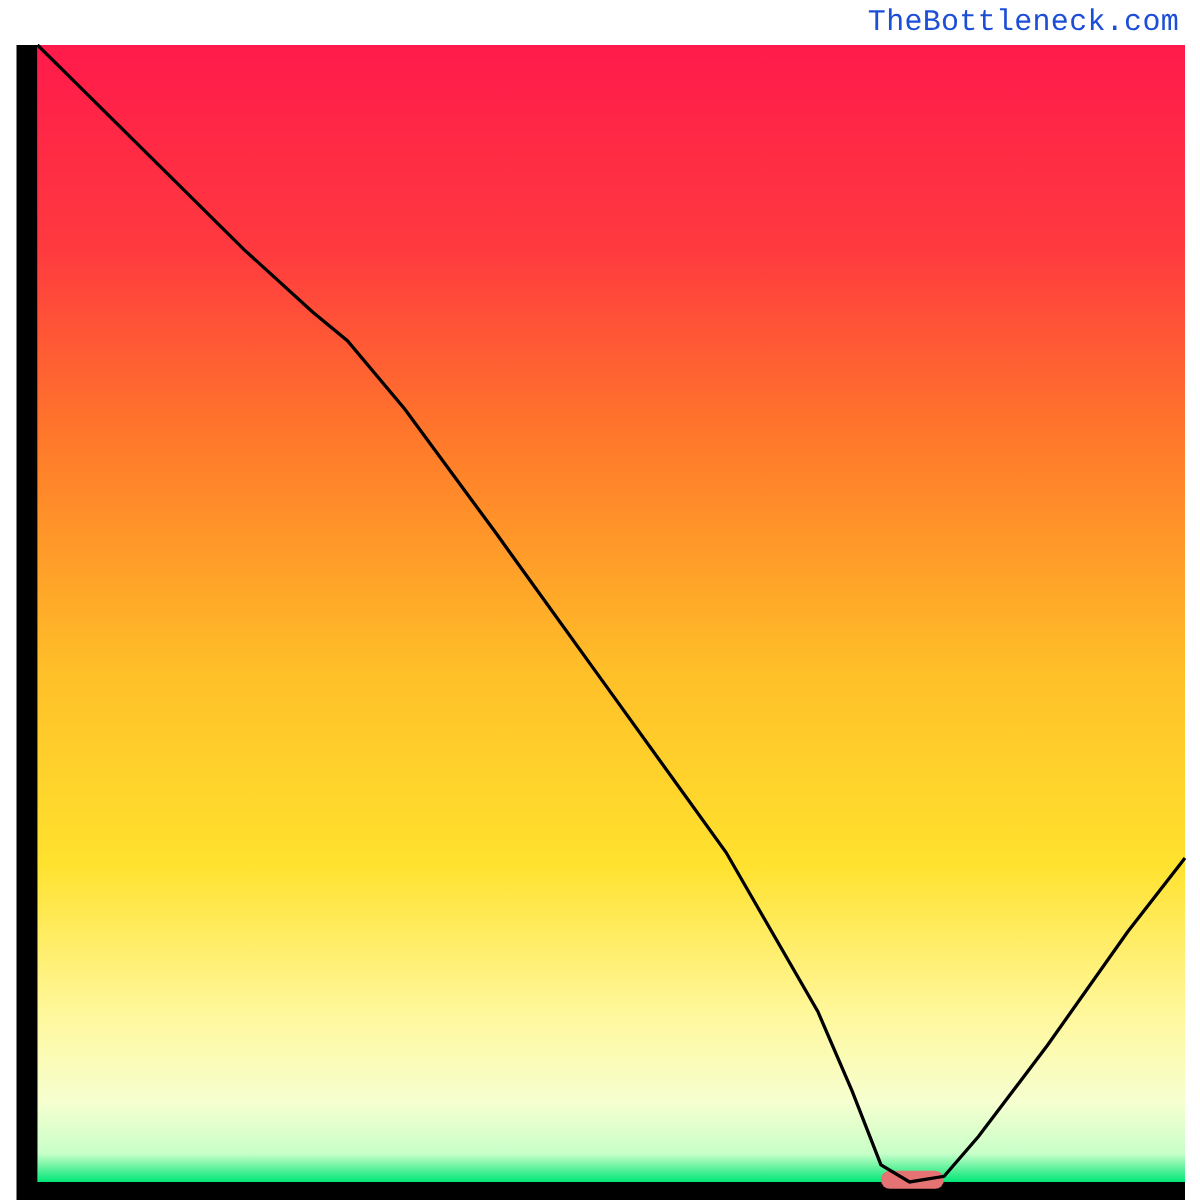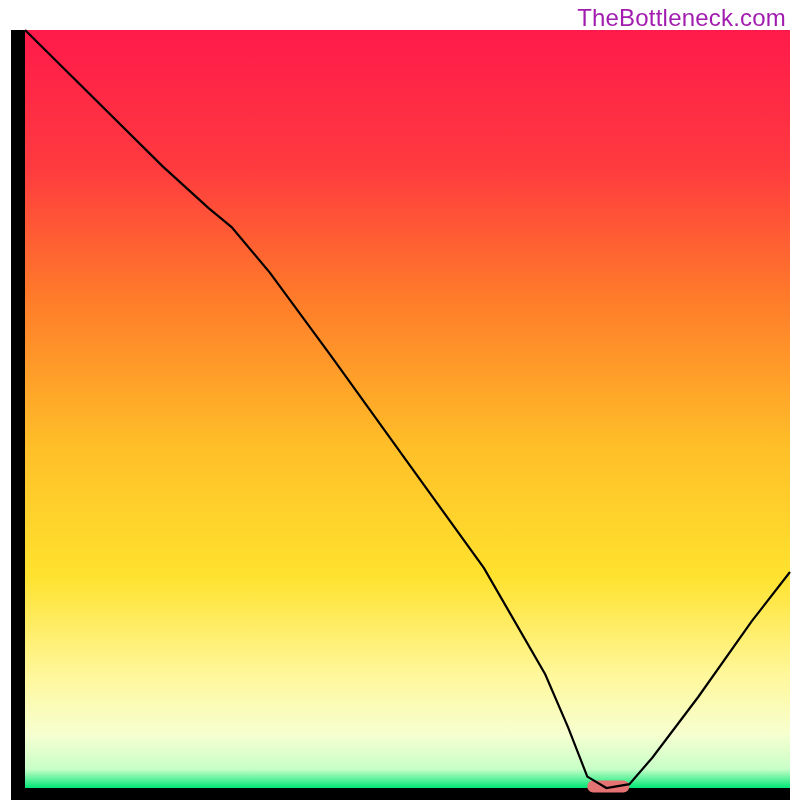--- a/index.html
+++ b/index.html
@@ -12,24 +12,25 @@
   }
   .container {
     position: relative;
     width: 800px;
     height: 800px;
   }
   .watermark {
     position: absolute;
     top: 4px;
     right: 14px;
-    font-size: 24px;
-    color: #a21caf;
+    font-size: 20px;
+    color: #1d4ed8;
     font-weight: 500;
     letter-spacing: 0.2px;
+    font-family: Liberation Mono, monospace;
   }
   svg.chart {
     position: absolute;
     top: 0;
     left: 0;
   }
 </style>
 </head>
 <body>
 <div class="container">

